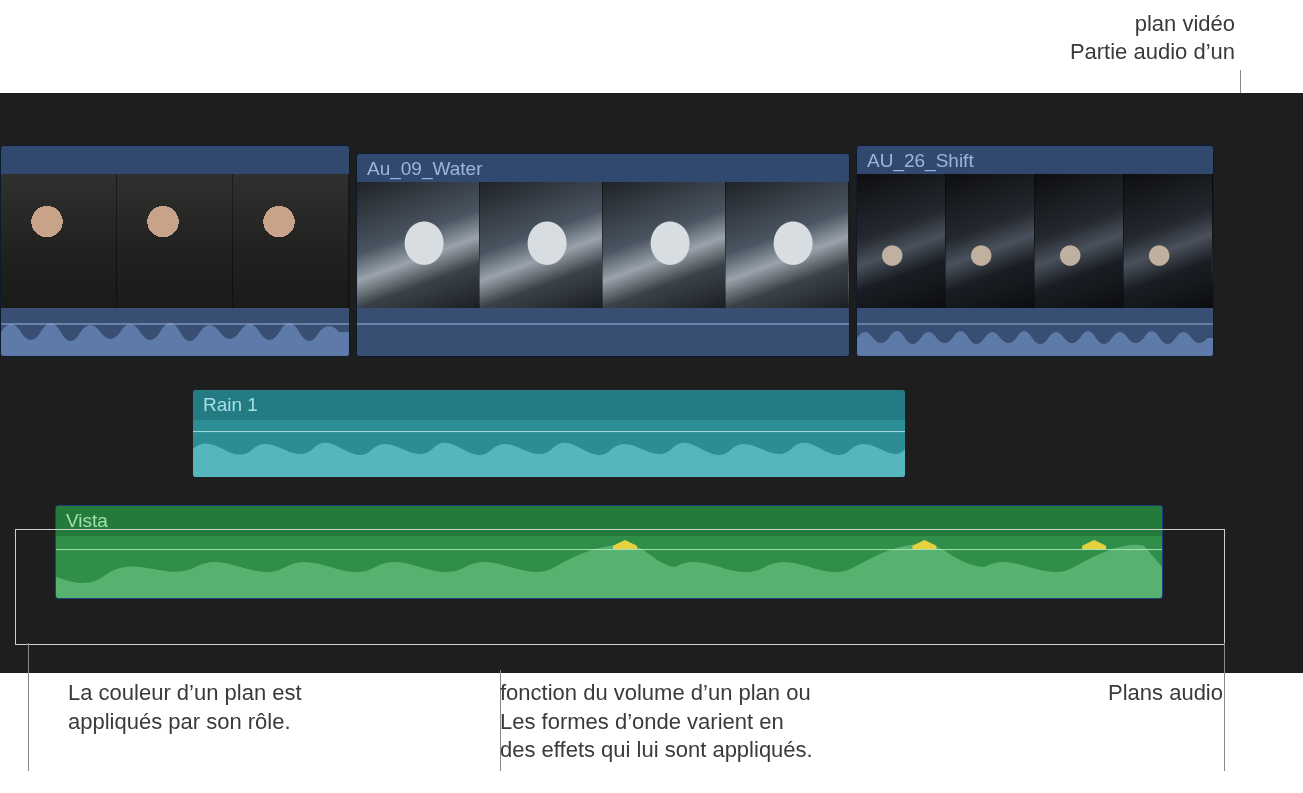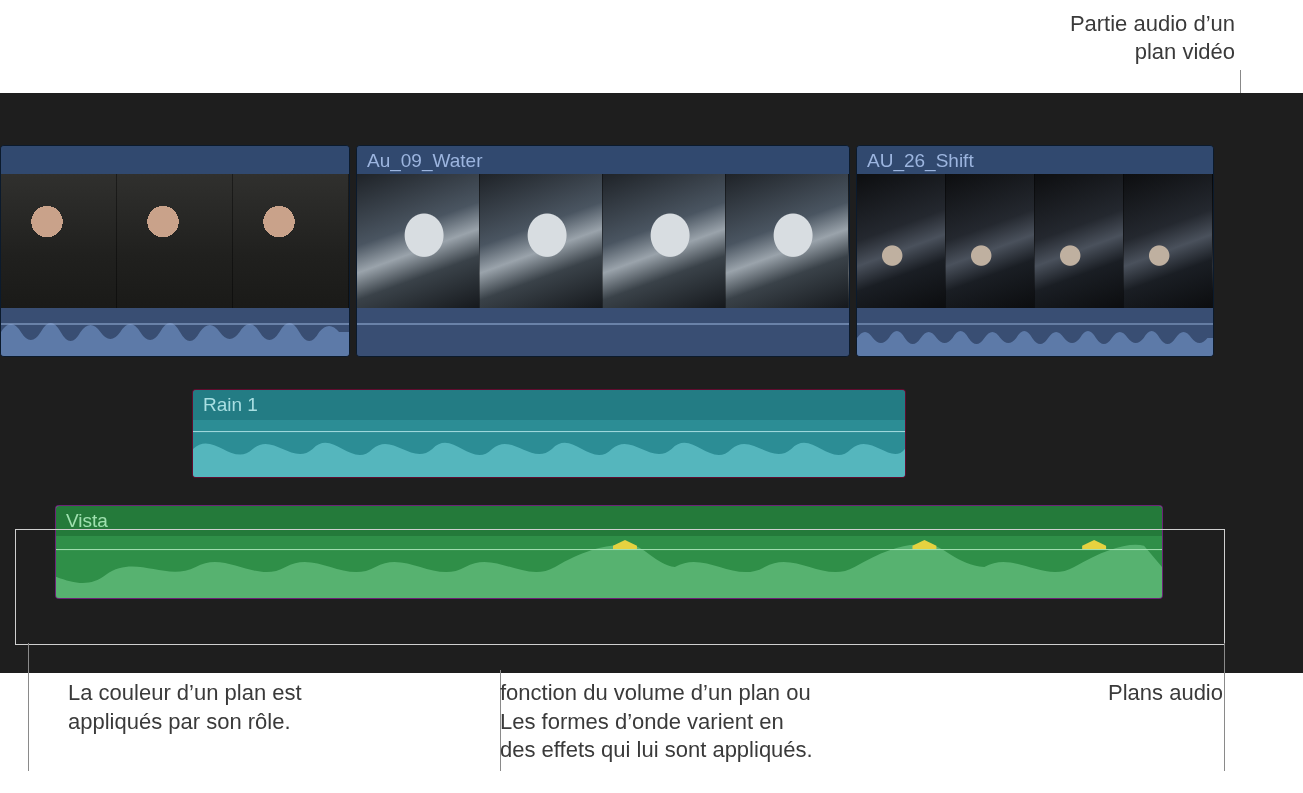--- a/index.html
+++ b/index.html
@@ -27,47 +27,47 @@
      linear-gradient(160deg,#0d0e10 0%, #24282f 40%, #4a515c 55%, #1a1e24 70%, #0b0c0e 100%); }
   .vclip .audio { position: absolute; bottom: 0; left: 0; right: 0; height: 48px; background: #394e73; overflow: hidden; }
   .vclip .audio svg { width: 100%; height: 100%; display: block; }
 
   
   .aclip { position: absolute; border: 1px solid rgba(0,0,0,0.5); border-radius: 4px; overflow: hidden; }
   .aclip .title { padding: 4px 10px; font-size: 19px; height: 30px; }
   .aclip .wave { position: absolute; top: 30px; left: 0; right: 0; bottom: 0; overflow: hidden; }
   .aclip .wave svg { width: 100%; height: 100%; display: block; }
 
-  .rain { background: #be185d; top: 296px; left: 192px; width: 714px; height: 89px; }
+  .rain { background: #404040; top: 296px; left: 192px; width: 714px; height: 89px; }
   .rain .title { background: #237c84; color: #a9dfe2; }
   .rain .wave { background: #2c8d95; }
 
-  .vista { background: #d946ef; top: 412px; left: 55px; width: 1108px; height: 94px; }
+  .vista { background: #3b82f6; top: 412px; left: 55px; width: 1108px; height: 94px; }
   .vista .title { background: #247a3a; color: #9fe0af; }
   .vista .wave { background: #2f8f48; }
 
   
   .leader-box { position: absolute; border: 1px solid #cfcfcf; }
   .lb1 { top: 436px; left: 15px; width: 1210px; height: 116px; pointer-events: none; }
 
   
   .vline { position: absolute; width: 1px; background: #8a8a8a; }
   .vl-left { left: 28px; top: 550px; height: 128px; }
   .vl-mid  { left: 500px; top: 577px; height: 101px; }
   .vl-right{ left: 1224px; top: 550px; height: 128px; }
 
   
   .caption { position: absolute; top: 679px; font-size: 22px; color: #3a3a3a; line-height: 1.3; }
 </style>
 </head>
 <body>
 
 <div class="top-label">
+  <div>plan vidéo</div>
   <div>Partie audio d’un</div>
-  <div>plan vidéo</div>
 </div>
 <div class="top-leader"></div>
 
 <div class="timeline">
 
   <div class="video-track">
 
     <div class="vclip" style="left:0; width:350px;">
       <div class="title"></div>
       <div class="thumbs">
@@ -77,21 +77,21 @@
       </div>
       <div class="audio">
         <svg viewBox="0 0 350 48" preserveAspectRatio="none">
           <path d="M0,24 Q10,8 20,24 Q30,40 40,24 Q50,6 60,24 Q70,42 80,24 Q90,10 100,24 Q110,38 120,24 Q130,8 140,24 Q150,40 160,24 Q170,6 180,24 Q190,42 200,24 Q210,10 220,24 Q230,38 240,24 Q250,8 260,24 Q270,40 280,24 Q290,6 300,24 Q310,42 320,24 Q330,12 340,24 L350,24 L350,48 L0,48 Z" fill="#5d7aa8"></path>
           <line x1="0" y1="16" x2="350" y2="16" stroke="#9db7e0" stroke-width="1"></line>
         </svg>
 
       </div>
     </div>
 
-    <div class="vclip" style="left:356px; width:494px;">
+    <div class="vclip" style="left:356px; width:494px;margin-top:8px;">
       <div class="title">Au_09_Water</div>
       <div class="thumbs">
         <div class="thumb car"></div>
         <div class="thumb car"></div>
         <div class="thumb car"></div>
         <div class="thumb car"></div>
       </div>
       <div class="audio">
         <svg viewBox="0 0 494 48" preserveAspectRatio="none">
           <line x1="0" y1="16" x2="494" y2="16" stroke="#9db7e0" stroke-width="1"></line>

